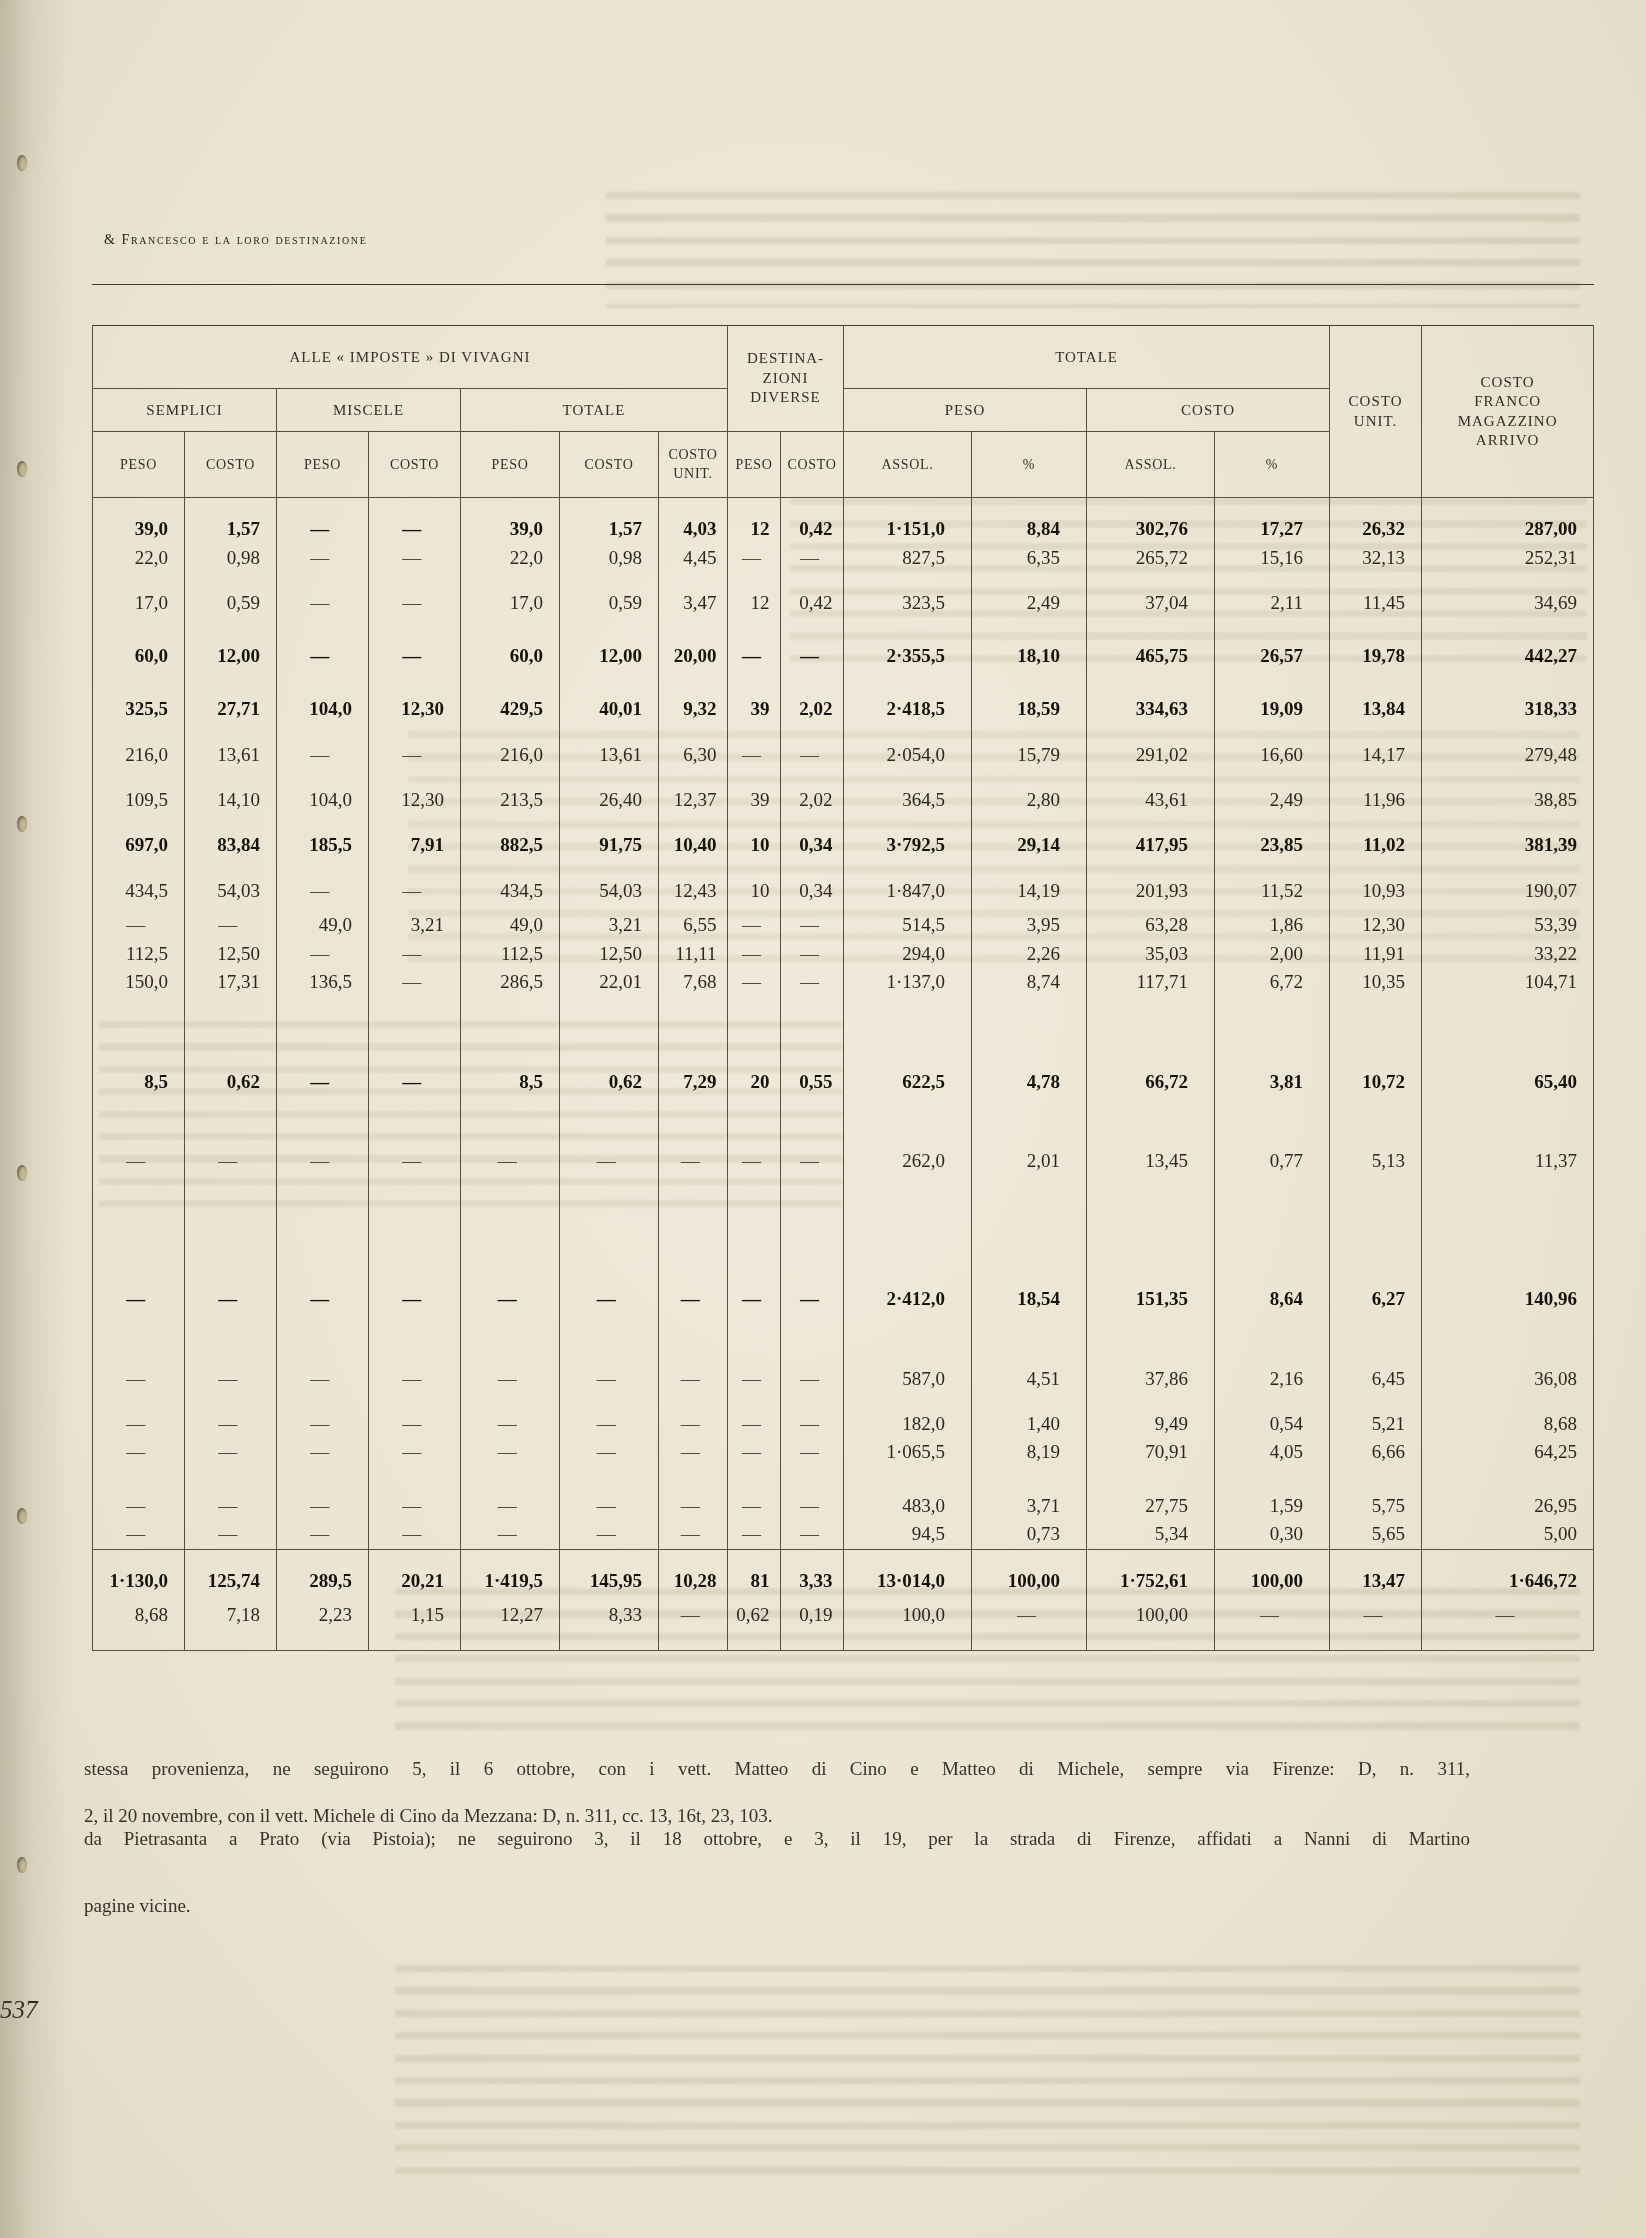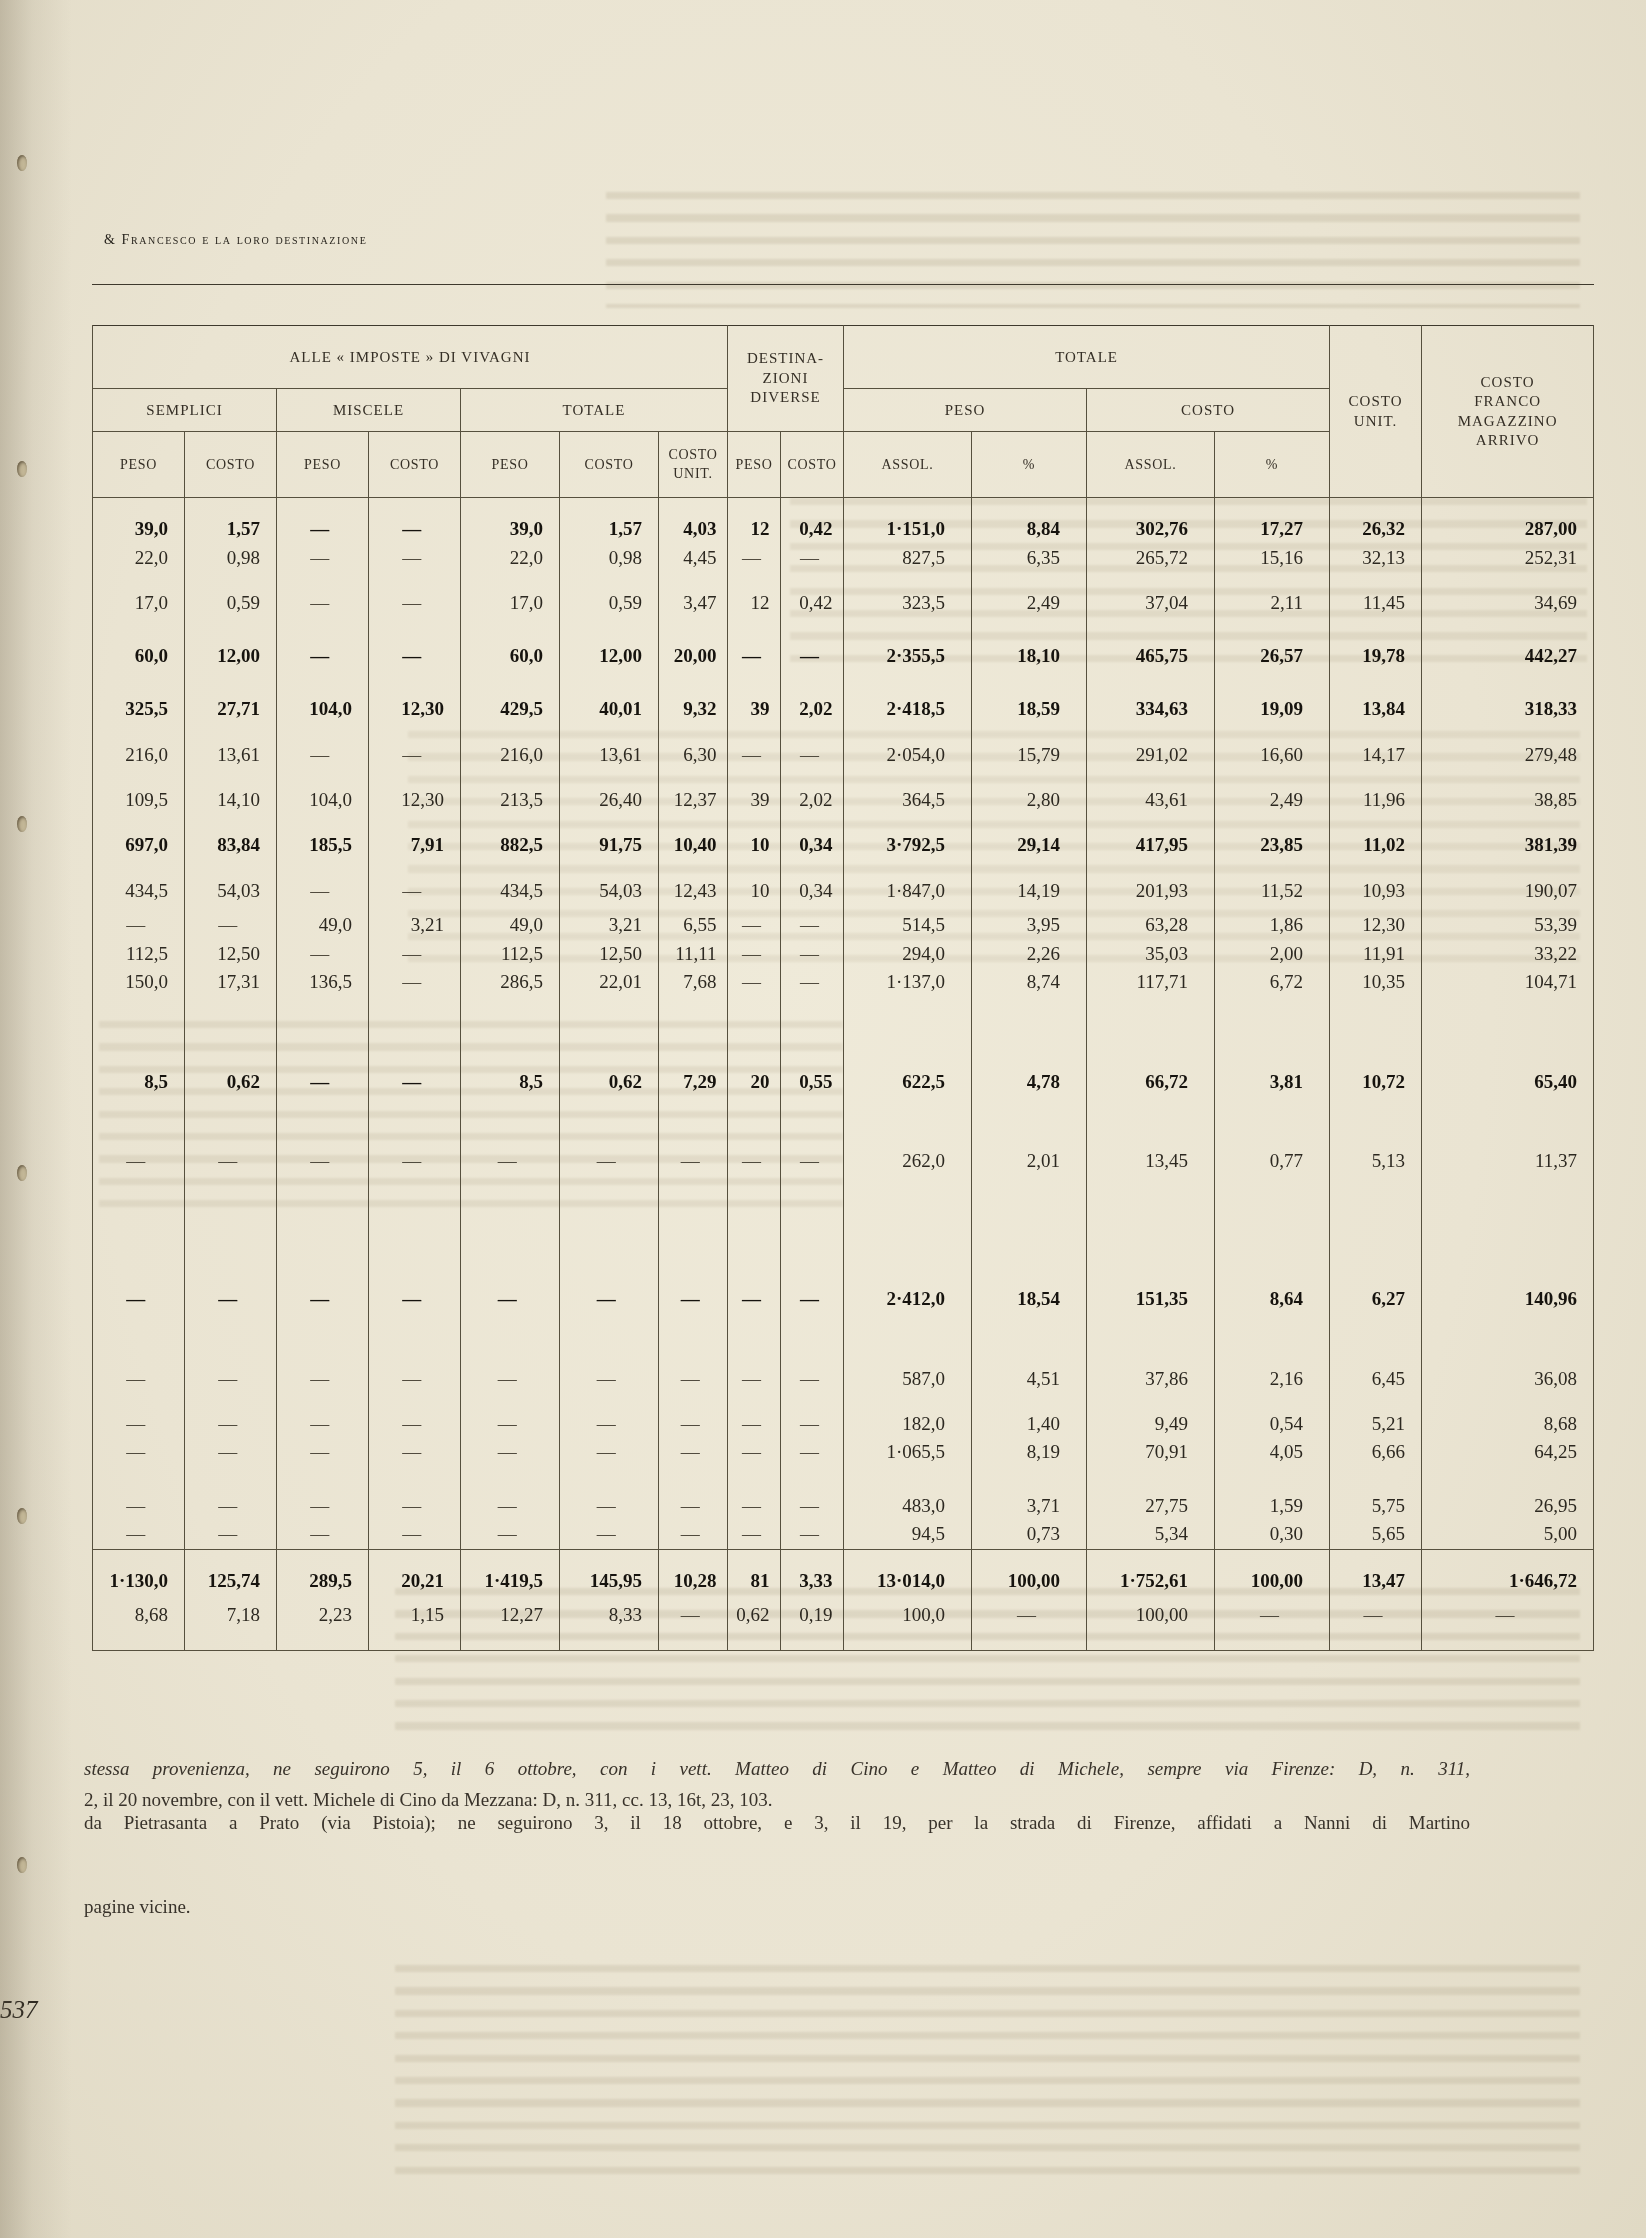--- a/index.html
+++ b/index.html
@@ -70,22 +70,22 @@
   tr.p40  td { padding-top: 28px; }
   tr.p80  td { padding-top: 54px; }
   tr.p110 td { padding-top: 74px; }
   tr.p170 td { padding-top: 113px; }
   tr.totals td { border-top: 0.7px solid #56503e; }
   tr.lastrow td { padding-bottom: 24px; }
 
   .footnotes { position: absolute; left: 84px; top: 1757px; width: 1386px; z-index: 2; color: #38322a; }
   .fn { margin: 0; font-size: 19px; line-height: 23px; }
   .fn.just { text-align: justify; text-align-last: justify; }
-  .fn.fn-first { margin-bottom: 8px; font-style: italic; }
-  .fn.fn-last { margin-top: 61px; }
+  .fn.fn-first { margin-bottom: 24px; }
+  .fn.fn-last { margin-top: 44px; }
 
   .page-number {
     position: absolute; left: 0; top: 1996px; width: 1646px; z-index: 2;
     text-align: left; font-size: 25px; font-style: italic; color: #29251e;
   }
 </style>
 </head>
 <body>
 
 <div class="gutter"></div>

